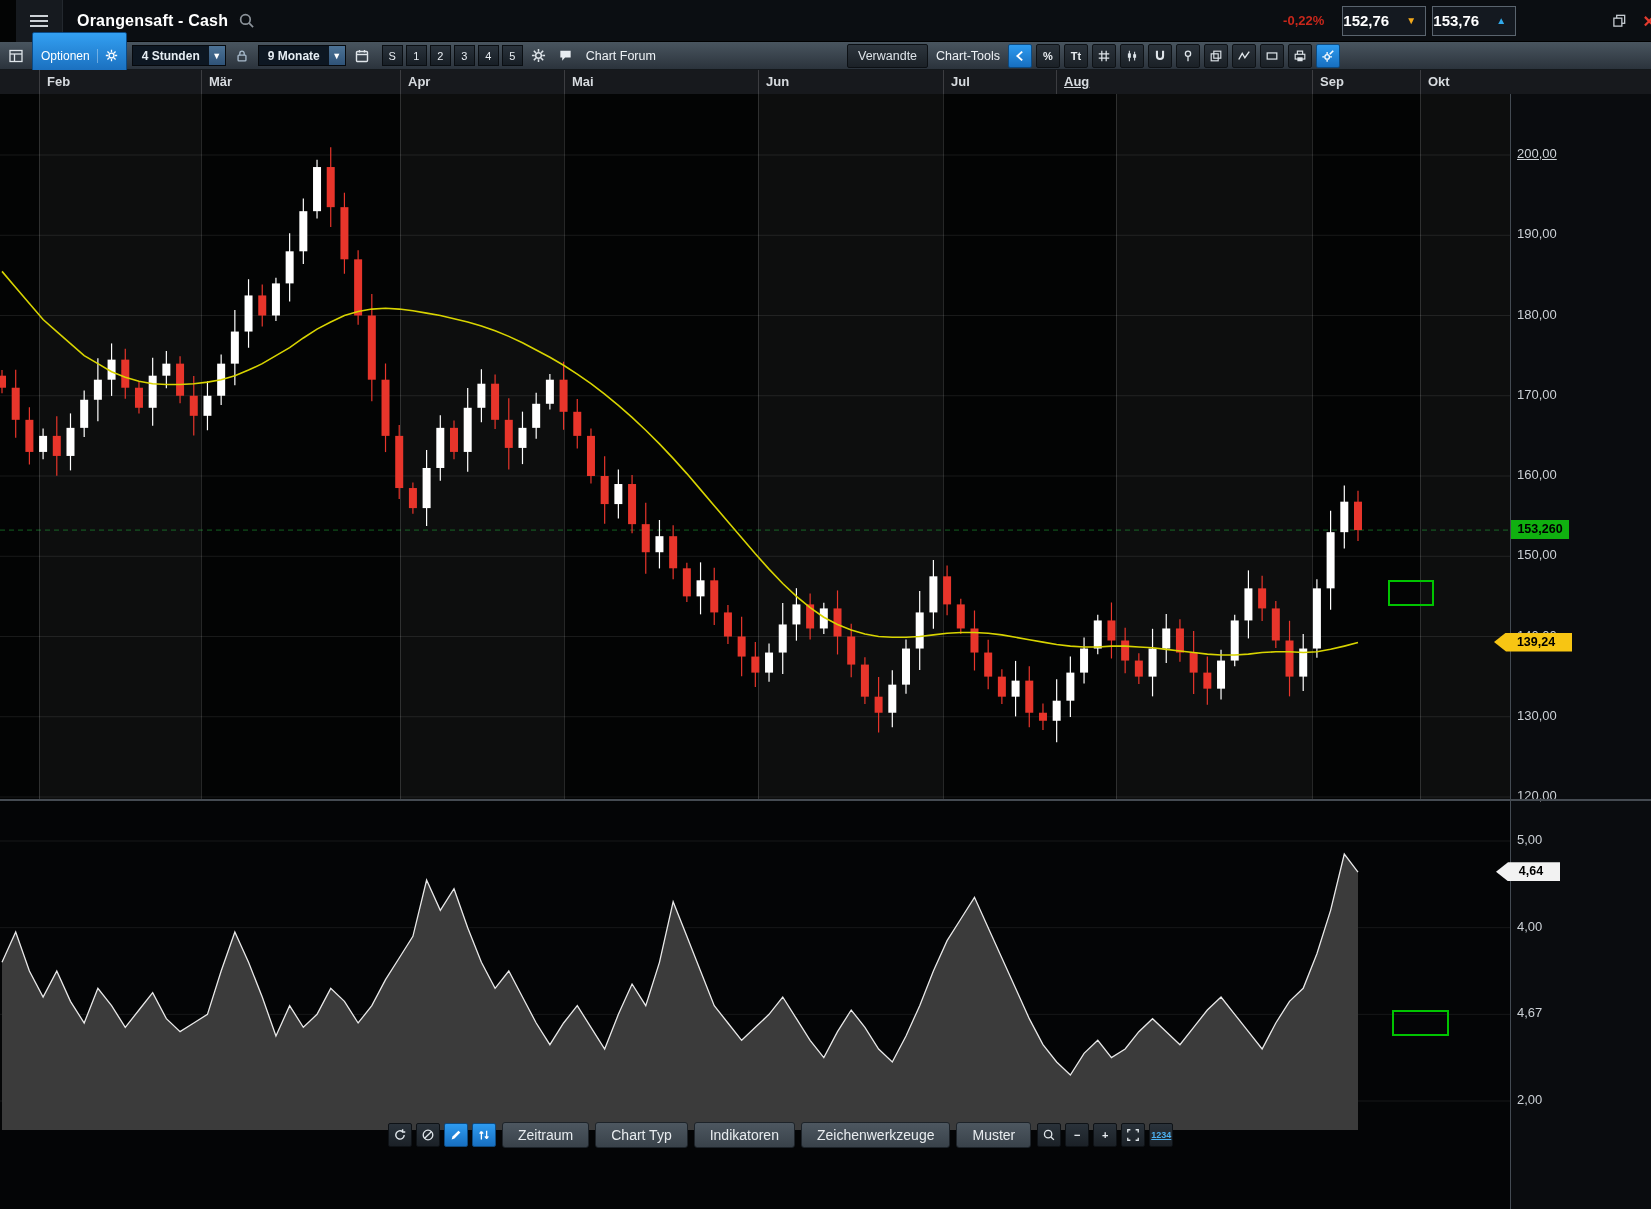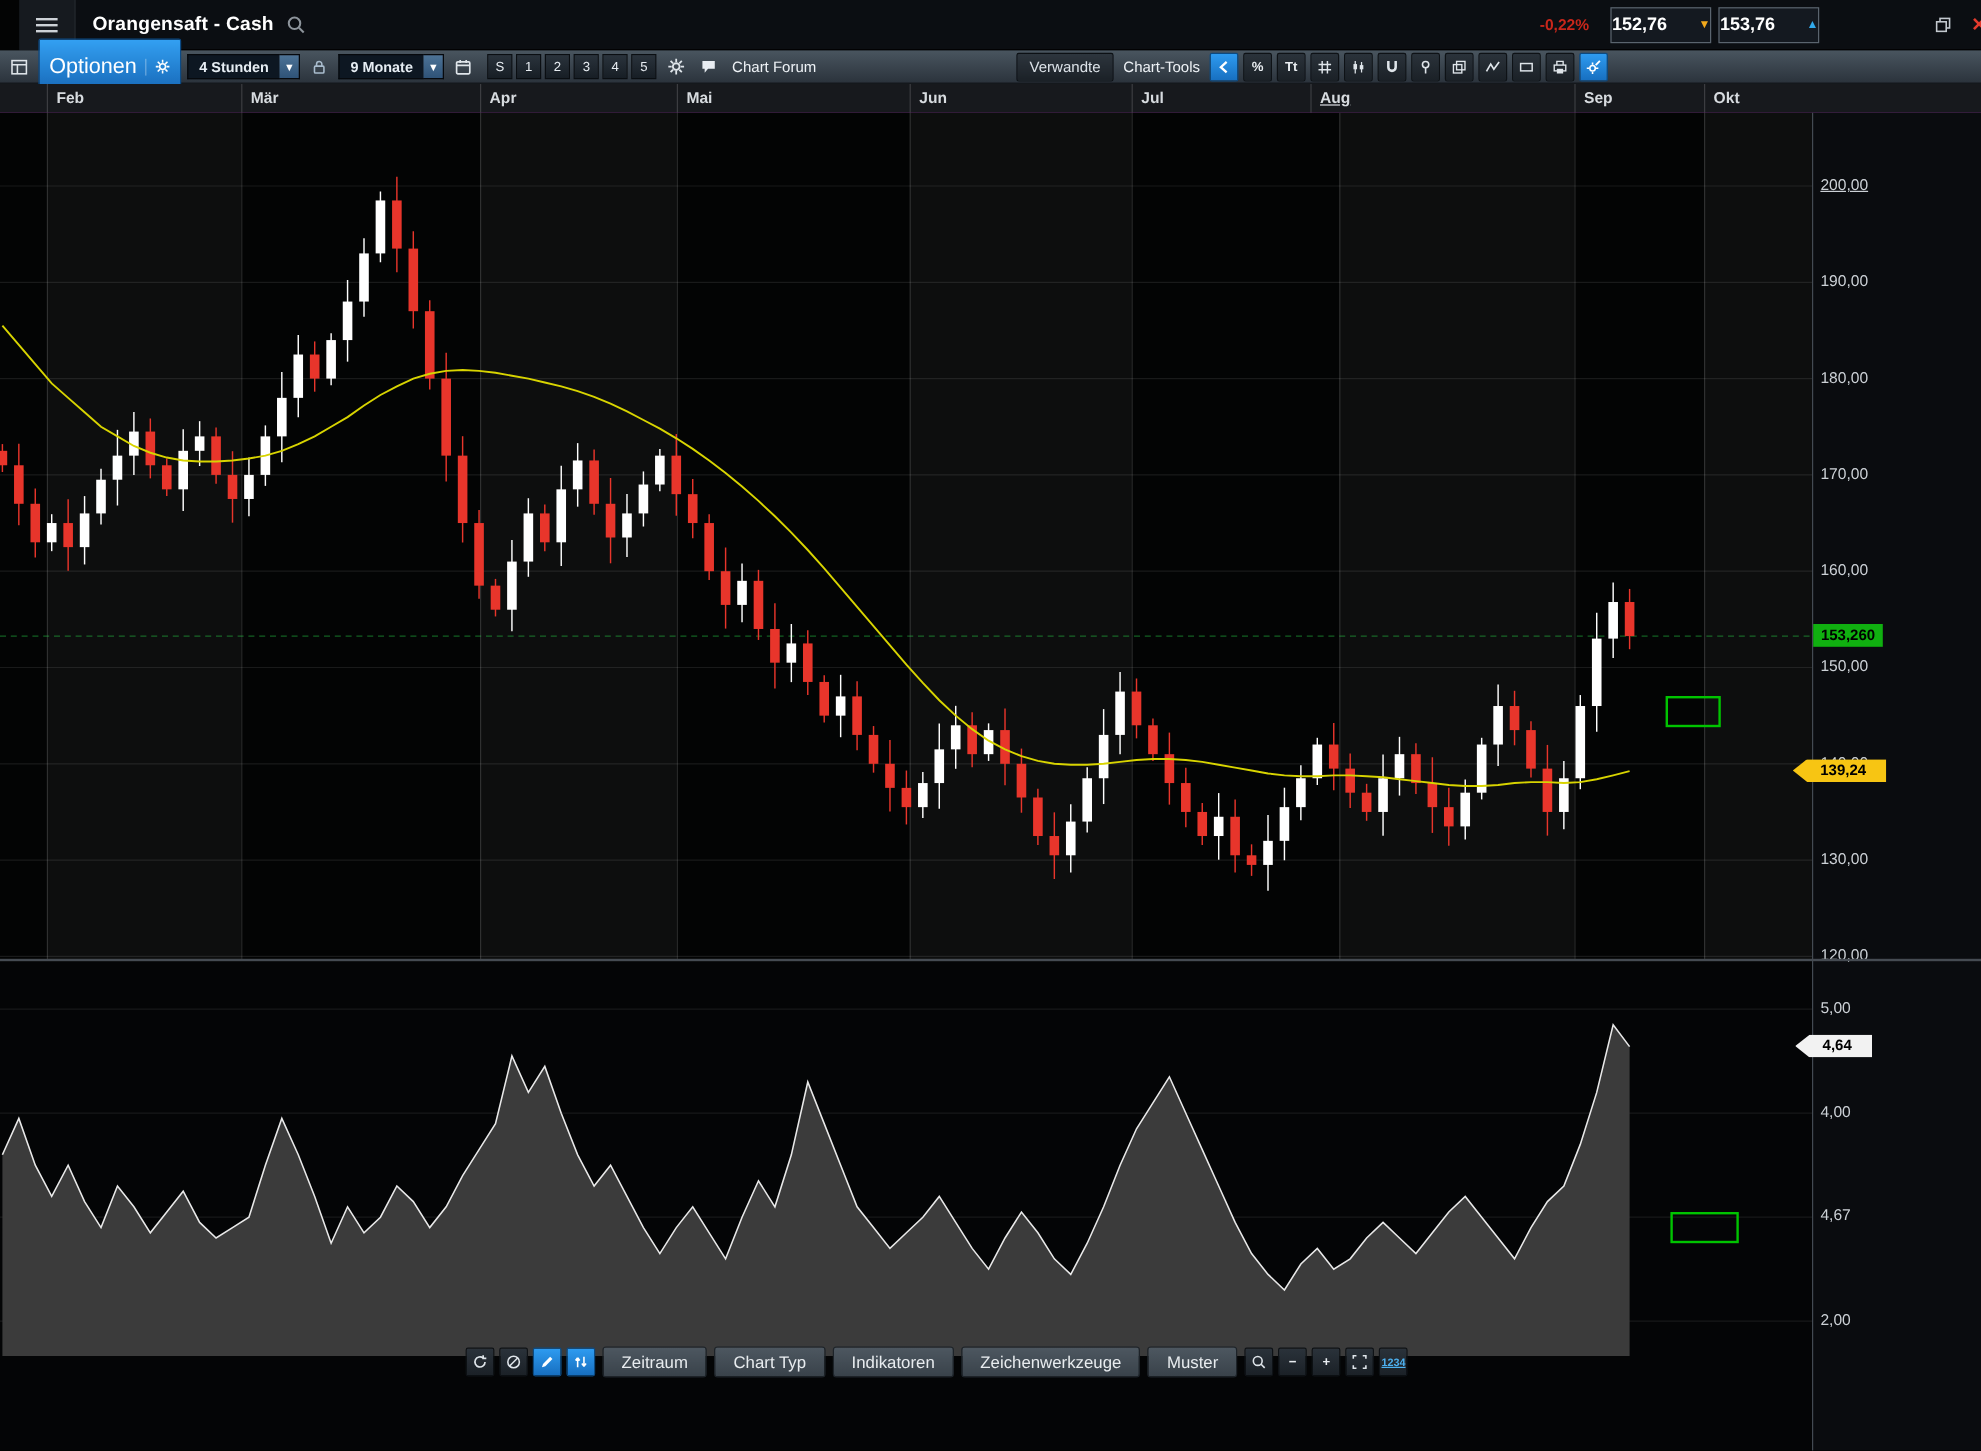--- a/index.html
+++ b/index.html
@@ -13,34 +13,34 @@
   #titlebar{position:absolute;left:16px;top:0;width:100%;height:42px;background:#0b0e12;
             display:flex;align-items:center;box-sizing:border-box;border-bottom:1px solid #000;}
   .burger{width:46px;height:42px;background:#161a1f;border-right:1px solid #23282e;
           display:flex;flex-direction:column;justify-content:center;align-items:center;gap:3px;cursor:pointer;}
   .burger span{width:18px;height:2px;background:#cdd2d7;}
   #window-title{margin-left:14px;font-size:16px;font-weight:700;color:#ffffff;letter-spacing:.2px;}
   .search-wrap{margin-left:10px;}
   .spacer{flex:1;}
   .chg{color:#c8271b;font-weight:700;font-size:13px;margin-right:18px;}
   .price-box{width:82px;height:28px;background:#141920;border:1px solid #5a646e;
-             display:flex;align-items:center;justify-content:space-between;gap:17px;color:#fff;
+             display:flex;align-items:center;justify-content:flex-start;gap:17px;color:#fff;
              font-weight:700;font-size:15px;cursor:pointer;}
   .price-box + .price-box{margin-left:6px;}
   .arr{font-size:10px;line-height:1;}
   .arr.down{color:#f2a91c;}
   .arr.up{color:#31a9ea;}
   .win-controls{margin-left:96px;margin-right:12px;display:flex;gap:16px;align-items:center;}
   .close-x{color:#e23b2e;font-size:20px;font-weight:700;line-height:1;cursor:pointer;}
 
   
   #toolbar{position:absolute;left:0;top:42px;width:100%;height:28px;box-sizing:border-box;
            background:linear-gradient(#49555f,#2b333c);border-bottom:1px solid #14181c;
            display:flex;align-items:center;gap:5px;padding:0 5px;}
-  .btn-blue{height:22px;background:linear-gradient(#33a0f2,#1565b4);color:#fff;font-size:18px;
+  .btn-blue{height:22px;background:linear-gradient(#33a0f2,#1565b4);color:#fff;font-size:12px;
             display:flex;align-items:center;padding:12px 8px;border:1px solid #0b4a85;border-radius:2px;gap:7px;cursor:pointer;}
   .btn-blue .sep{width:1px;height:14px;background:rgba(255,255,255,.35);}
   .dd{display:flex;height:21px;cursor:pointer;font-weight:bold;}
   .dd-val{background:#0d1722;color:#e6edf3;font-size:12px;padding:0 9px;line-height:21px;border:1px solid #06090d;border-right:none;}
   .dd-btn{width:16px;background:linear-gradient(#4d7396,#2f5378);color:#fff;font-size:9px;
           display:flex;align-items:center;justify-content:center;border:1px solid #06090d;border-left:none;}
   .tb-ic{width:22px;height:22px;display:flex;align-items:center;justify-content:center;cursor:pointer;}
   .sq{width:19px;height:19px;background:linear-gradient(#2a333c,#171e25);border:1px solid #0a0e12;
       color:#e8edf2;font-size:11px;display:flex;align-items:center;justify-content:center;cursor:pointer;}
   #size-buttons{display:flex;gap:3px;margin-left:4px;}
@@ -253,21 +253,21 @@
     </div>
   </div>
 
   <div id="months-row">
       <div class="month-label" style="left: 39px;">Feb</div>
       <div class="month-label" style="left: 201px;">Mär</div>
       <div class="month-label" style="left: 400px;">Apr</div>
       <div class="month-label" style="left: 564px;">Mai</div>
       <div class="month-label" style="left: 758px;">Jun</div>
       <div class="month-label" style="left: 943px;">Jul</div>
-      <div class="month-label" style="left: 1092px; text-decoration: underline;">Aug</div>
+      <div class="month-label" style="left: 1056px; text-decoration: underline;">Aug</div>
       <div class="month-label" style="left: 1312px;">Sep</div>
       <div class="month-label" style="left: 1420px;">Okt</div>
     </div>
 
   <div id="main-plot">
     <svg id="main-svg" width="1510" height="706">
         <rect x="39" y="0" width="162" height="706" fill="rgba(255,255,255,0.045)"></rect>
         <rect x="400" y="0" width="164" height="706" fill="rgba(255,255,255,0.045)"></rect>
         <rect x="758" y="0" width="185" height="706" fill="rgba(255,255,255,0.045)"></rect>
         <rect x="1116" y="0" width="196" height="706" fill="rgba(255,255,255,0.045)"></rect>

